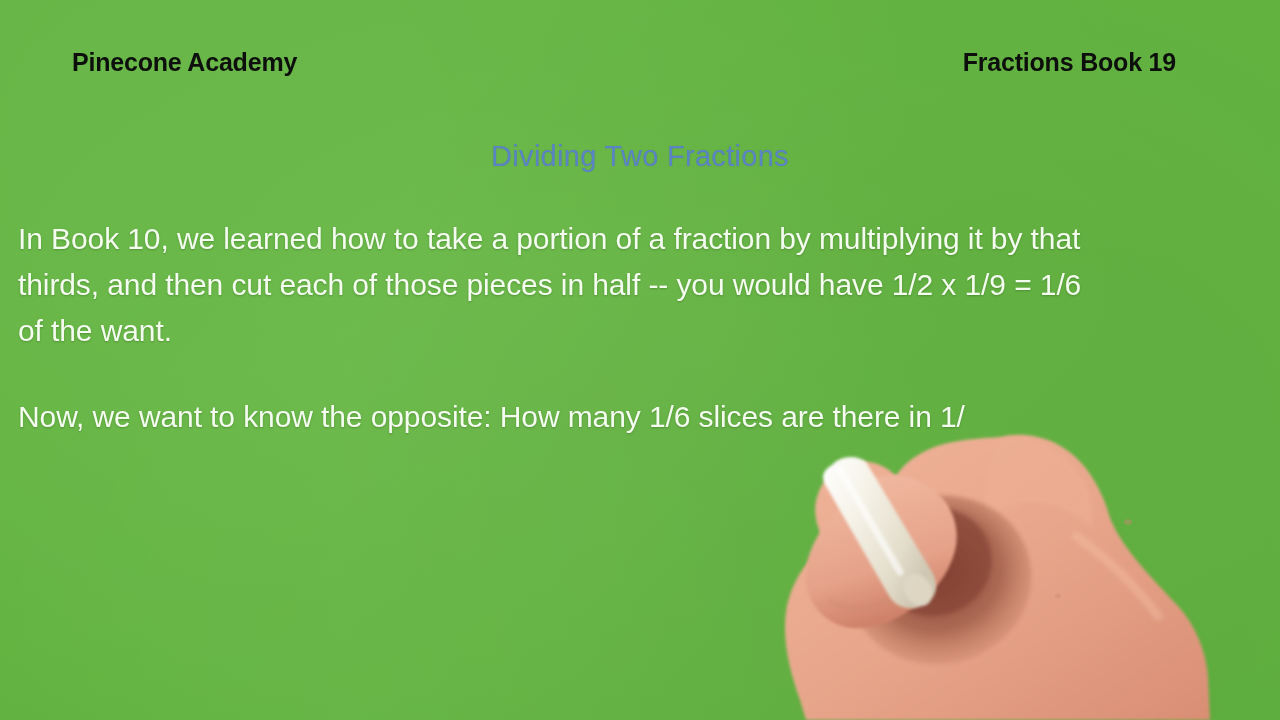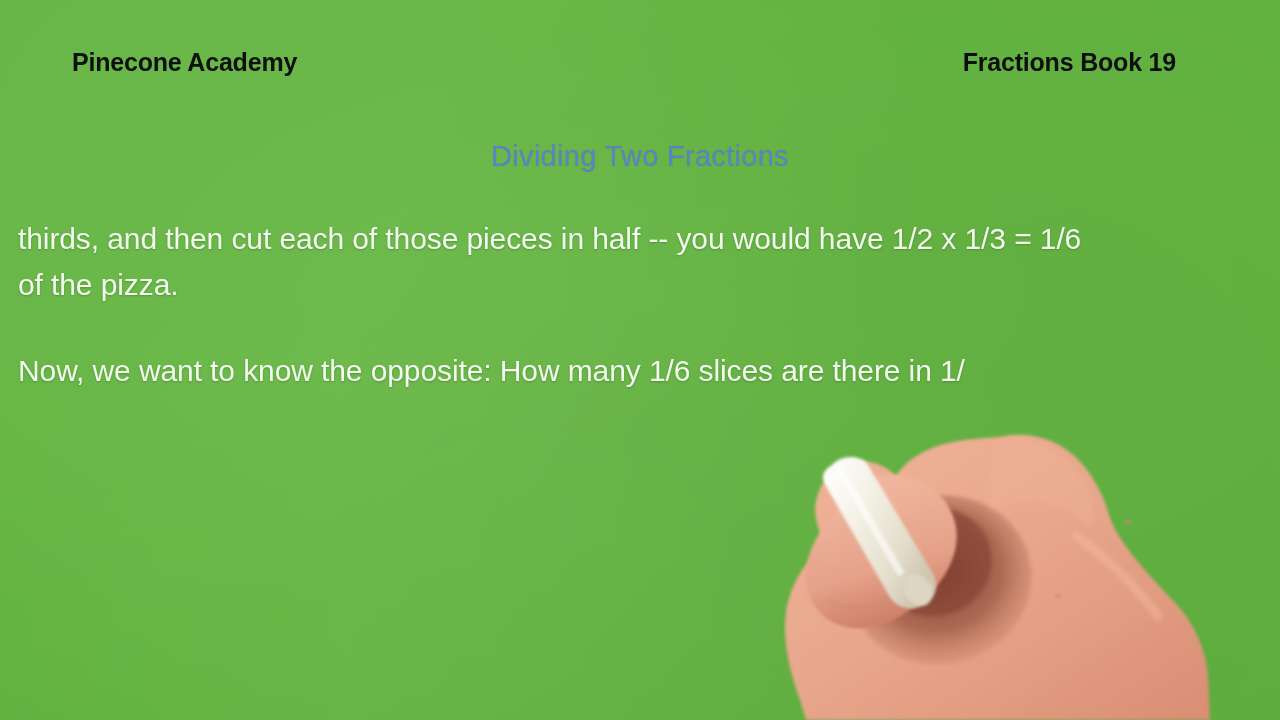--- a/index.html
+++ b/index.html
@@ -134,22 +134,23 @@
   <div id="header-row">
     <div id="school-name">Pinecone Academy</div>
     <div id="book-label">Fractions Book 19</div>
   </div>
 
   <div id="lesson-title">Dividing Two Fractions</div>
 
   <div id="body-copy">
 
     <div class="para" id="para-1">
-      <span class="line">thirds, and then cut each of those pieces in half -- you would have 1/2 x 1/3 = 1/6</span>
-      <span class="line">of the pizza.</span>
+      <span class="line">In Book 10, we learned how to take a portion of a fraction by multiplying it by that</span>
+      <span class="line">thirds, and then cut each of those pieces in half -- you would have 1/2 x 1/9 = 1/6</span>
+      <span class="line">of the want.</span>
     </div>
 
     <div class="para" id="para-2">
       <span class="line">Now, we want to know the opposite: How many 1/6 slices are there in 1/</span>
     </div>
 
   </div>
 
   <div id="hand-layer">
     <svg width="1280" height="720" viewBox="0 0 1280 720">

